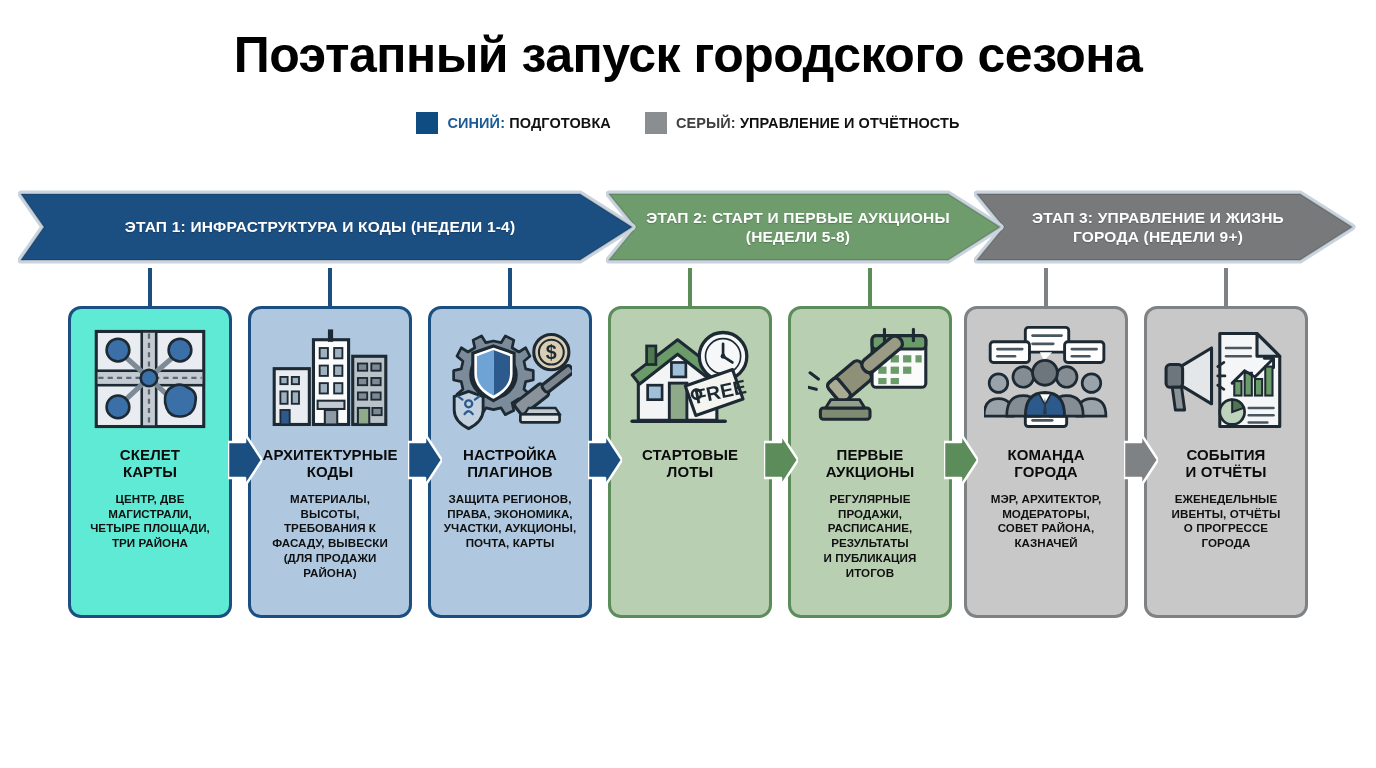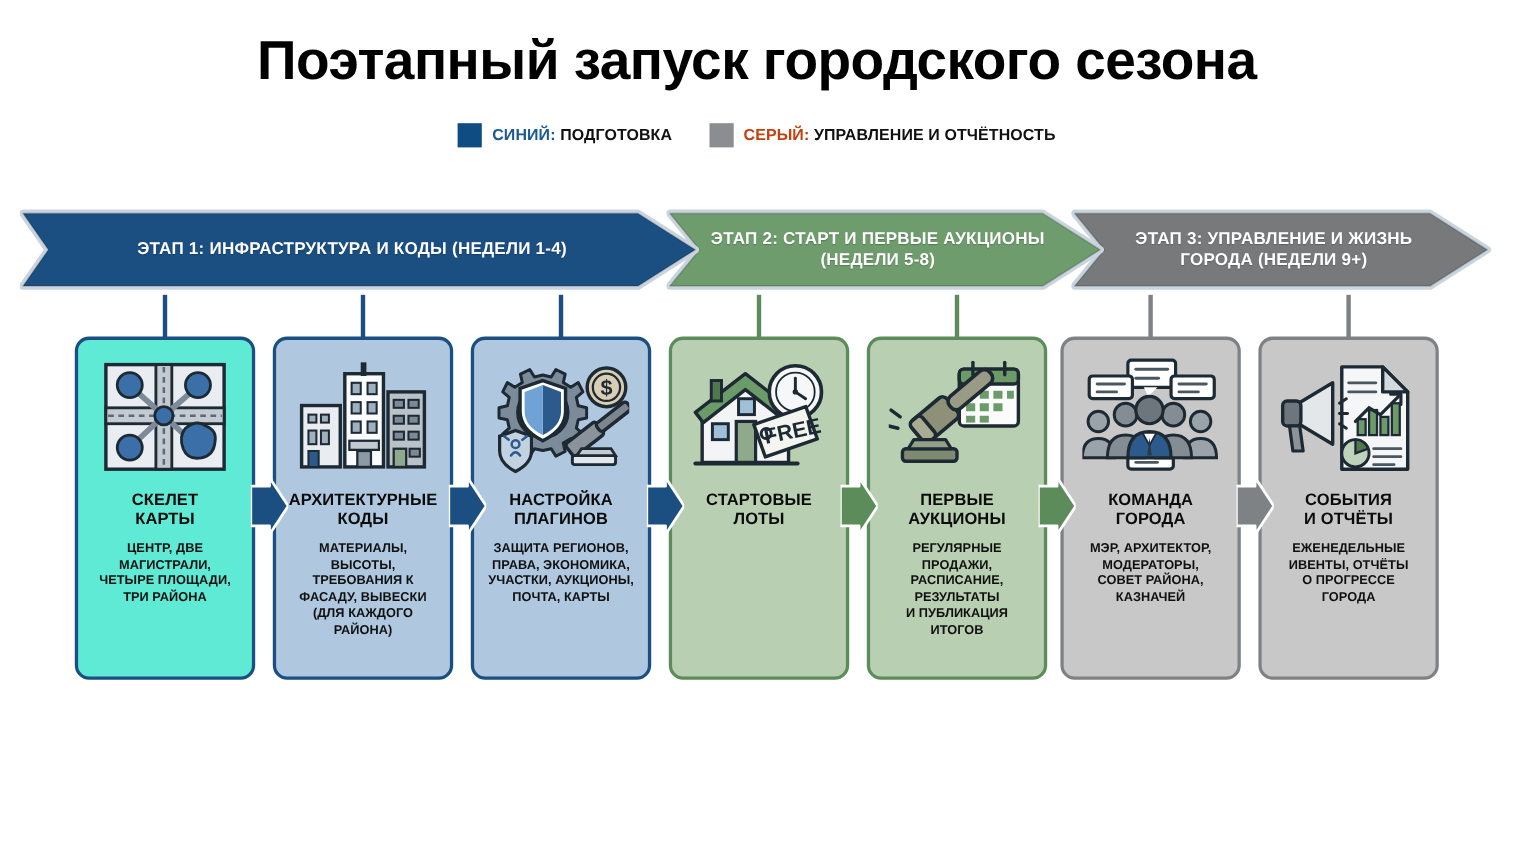--- a/index.html
+++ b/index.html
@@ -171,21 +171,21 @@
 
   <h1 class="title">Поэтапный запуск городского сезона</h1>
 
   <div class="legend" id="legend">
       <div class="legend-item">
         <span class="legend-swatch" style="background: rgb(14, 76, 129);"></span>
         <span class="legend-text"><span style="color: rgb(27, 90, 148);">СИНИЙ:</span><span style="color: rgb(17, 17, 17);"> ПОДГОТОВКА</span></span>
       </div>
       <div class="legend-item">
         <span class="legend-swatch" style="background: rgb(138, 142, 145);"></span>
-        <span class="legend-text"><span style="color: #c2410c;">СЕРЫЙ:</span><span style="color: rgb(17, 17, 17);"> УПРАВЛЕНИЕ И ОТЧЁТНОСТЬ</span></span>
+        <span class="legend-text"><span style="color: #404040;">СЕРЫЙ:</span><span style="color: rgb(17, 17, 17);"> УПРАВЛЕНИЕ И ОТЧЁТНОСТЬ</span></span>
       </div>
     </div>
 
   <div class="phase-band" id="phase-band">
       <div class="phase-arrow" style="left: 0px; width: 620px; z-index: 10;">
         <svg viewBox="0 0 620 110" preserveAspectRatio="none">
           <path d="M3,22 L562,22 L614,55 L562,88 L3,88 L26,55 Z" fill="#1B4F82" stroke="#C9D4DE" stroke-width="7" stroke-linejoin="round"></path>
           <path d="M3,22 L562,22 L614,55 L562,88 L3,88 L26,55 Z" fill="#1B4F82" stroke="rgba(0,0,0,0.18)" stroke-width="1.5" stroke-linejoin="round"></path>
         </svg>
         <div class="phase-label">ЭТАП 1: ИНФРАСТРУКТУРА И КОДЫ
@@ -285,21 +285,21 @@
         <rect x="87" y="80" width="11" height="16" fill="#8FA98B" stroke="#1E2A33" stroke-width="2"></rect>
         <rect x="101" y="80" width="9" height="7" fill="#7D8A95" stroke="#1E2A33" stroke-width="1.8"></rect>
       </svg>
         </div>
         <div class="card-title">АРХИТЕКТУРНЫЕ
 КОДЫ</div>
         <div class="card-desc">МАТЕРИАЛЫ,
 ВЫСОТЫ,
 ТРЕБОВАНИЯ К
 ФАСАДУ, ВЫВЕСКИ
-(ДЛЯ КАЖДОГО
+(ДЛЯ ПРОДАЖИ
 РАЙОНА)</div>
       </div>
       <div class="card" style="left: 428px; background: rgb(175, 200, 224); border-color: rgb(27, 79, 130);">
         <div class="card-icon">
           <svg viewBox="0 0 120 104" xmlns="http://www.w3.org/2000/svg">
         <g transform="translate(44,48)">
           <path d="M0,-40 L9,-38 L14,-46 L24,-41 L22,-32 L30,-27 L38,-32 L43,-22 L36,-16 L38,-7 L47,-5 L47,6 L38,8 L36,17 L43,23 L38,33 L30,28 L22,33 L24,42 L14,47 L9,39 L0,41 L-9,39 L-14,47 L-24,42 L-22,33 L-30,28 L-38,33 L-43,23 L-36,17 L-38,8 L-47,6 L-47,-5 L-38,-7 L-36,-16 L-43,-22 L-38,-32 L-30,-27 L-22,-32 L-24,-41 L-14,-46 L-9,-38 Z" fill="#7C8B99" stroke="#1E2A33" stroke-width="3.2" stroke-linejoin="round" transform="scale(0.82)"></path>
           <circle cx="0" cy="0" r="22" fill="#6A7987" stroke="#1E2A33" stroke-width="3"></circle>
         </g>
         <path d="M44,20 L64,27 L64,47 q0,16 -20,26 q-20,-10 -20,-26 L24,27 Z" fill="#ffffff" stroke="#1E2A33" stroke-width="3"></path>

